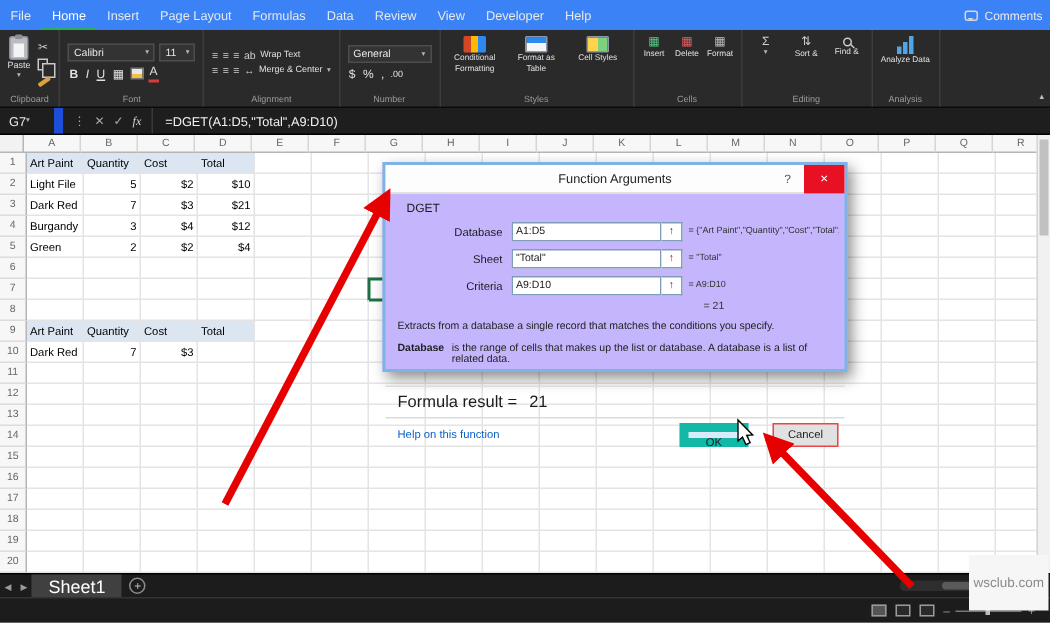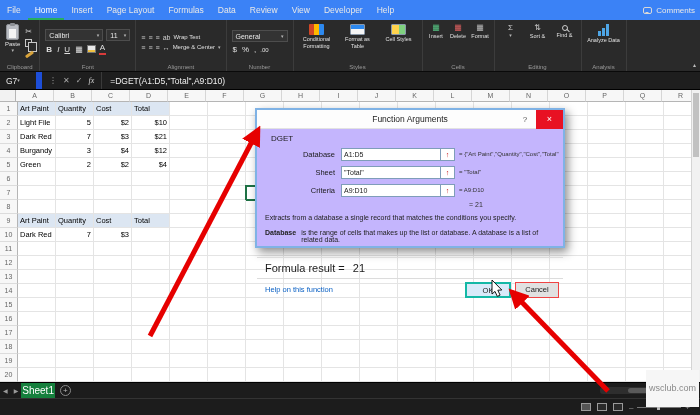--- a/index.html
+++ b/index.html
@@ -82,21 +82,21 @@
   .num{text-align:right}
   .hdrfill{background:#dce6f2}
   .selcell{outline:2px solid #1e7145;outline-offset:-1px}
   .vscroll{position:absolute;right:0;top:0;width:9px;height:292px;background:#f1f1f1;border-left:1px solid #d4d4d4}
   .vthumb{margin:3px 1px;height:64px;background:#c1c1c1}
 
   
   .stabs{position:absolute;left:0;top:382px;width:700px;height:16px;background:#1c1c1c;display:flex;
          align-items:center;color:#ccc;z-index:5;border-top:1px solid #000}
   .snav{color:#9a9a9a;font-size:6px;padding:0 3px}
-  .stab{height:100%;display:flex;align-items:center;padding:0 1px;background:#15803d;color:#fff;font-size:10px}
+  .stab{height:100%;display:flex;align-items:center;padding:0 11px;background:#404040;color:#fff;font-size:12px}
   .addsheet{width:11px;height:11px;border:1px solid #8a8a8a;border-radius:50%;color:#bbb;font-size:8px;
             line-height:9px;text-align:center;margin-left:5px}
   .hscroll{margin-left:auto;margin-right:14px;width:86px;height:7px;background:#2e2e2e;border-radius:3px;position:relative}
   .hthumb{position:absolute;left:28px;width:28px;top:1px;bottom:1px;background:#5a5a5a;border-radius:3px}
   .sbar{position:absolute;left:0;top:398px;width:700px;height:17px;background:#1c1c1c;border-top:1px solid #333;
         display:flex;align-items:center;justify-content:flex-end;gap:6px;padding-right:10px;z-index:5}
   .view-ic{width:10px;height:8px;border:1px solid #9a9a9a;background:#2a2a2a}
   .view-ic.sel{background:#555}
   .zoomwrap{display:flex;align-items:center;gap:4px;color:#9a9a9a;font-size:8px}
   .ztrack{width:44px;height:1px;background:#777;position:relative}
@@ -125,21 +125,21 @@
   .ovres{position:absolute;left:212px;top:91px;font-size:7px;color:#333}
   .desc{position:absolute;left:8px;top:104px;right:8px;font-size:7px;color:#222}
   .ahelp{position:absolute;left:8px;top:119px;right:8px;display:flex;gap:5px;font-size:7px;color:#222}
   .ahn{font-weight:bold;flex:none}
   .dline{position:absolute;left:0;right:0;height:1px;background:#dcdcdc}
   .l1{top:147px}.l2{top:168px}
   .fres{position:absolute;left:8px;top:152px;display:flex;gap:8px;font-size:11px}
   .hlink{position:absolute;left:8px;top:175px;color:#0b61c4;font-size:7.5px;cursor:pointer}
   .dbtn{position:absolute;top:172px;height:16px;font-size:7.5px;text-align:center;line-height:14px;
         font-family:"Liberation Sans",sans-serif}
-  .okbtn{left:208px;width:46px;background:#d9eaf9;border:2px solid #14b8a6}
+  .okbtn{left:196px;width:46px;background:#d9eaf9;border:6px solid #14b8a6}
   .cbtn{left:258px;width:44px;background:#e1e1e1;border:1px solid #ef4444}
 
   .arrows{position:absolute;left:0;top:0;z-index:50;pointer-events:none}
 </style>
 </head>
 <body>
 
 <div id="app">
 
   <div class="tabbar">

